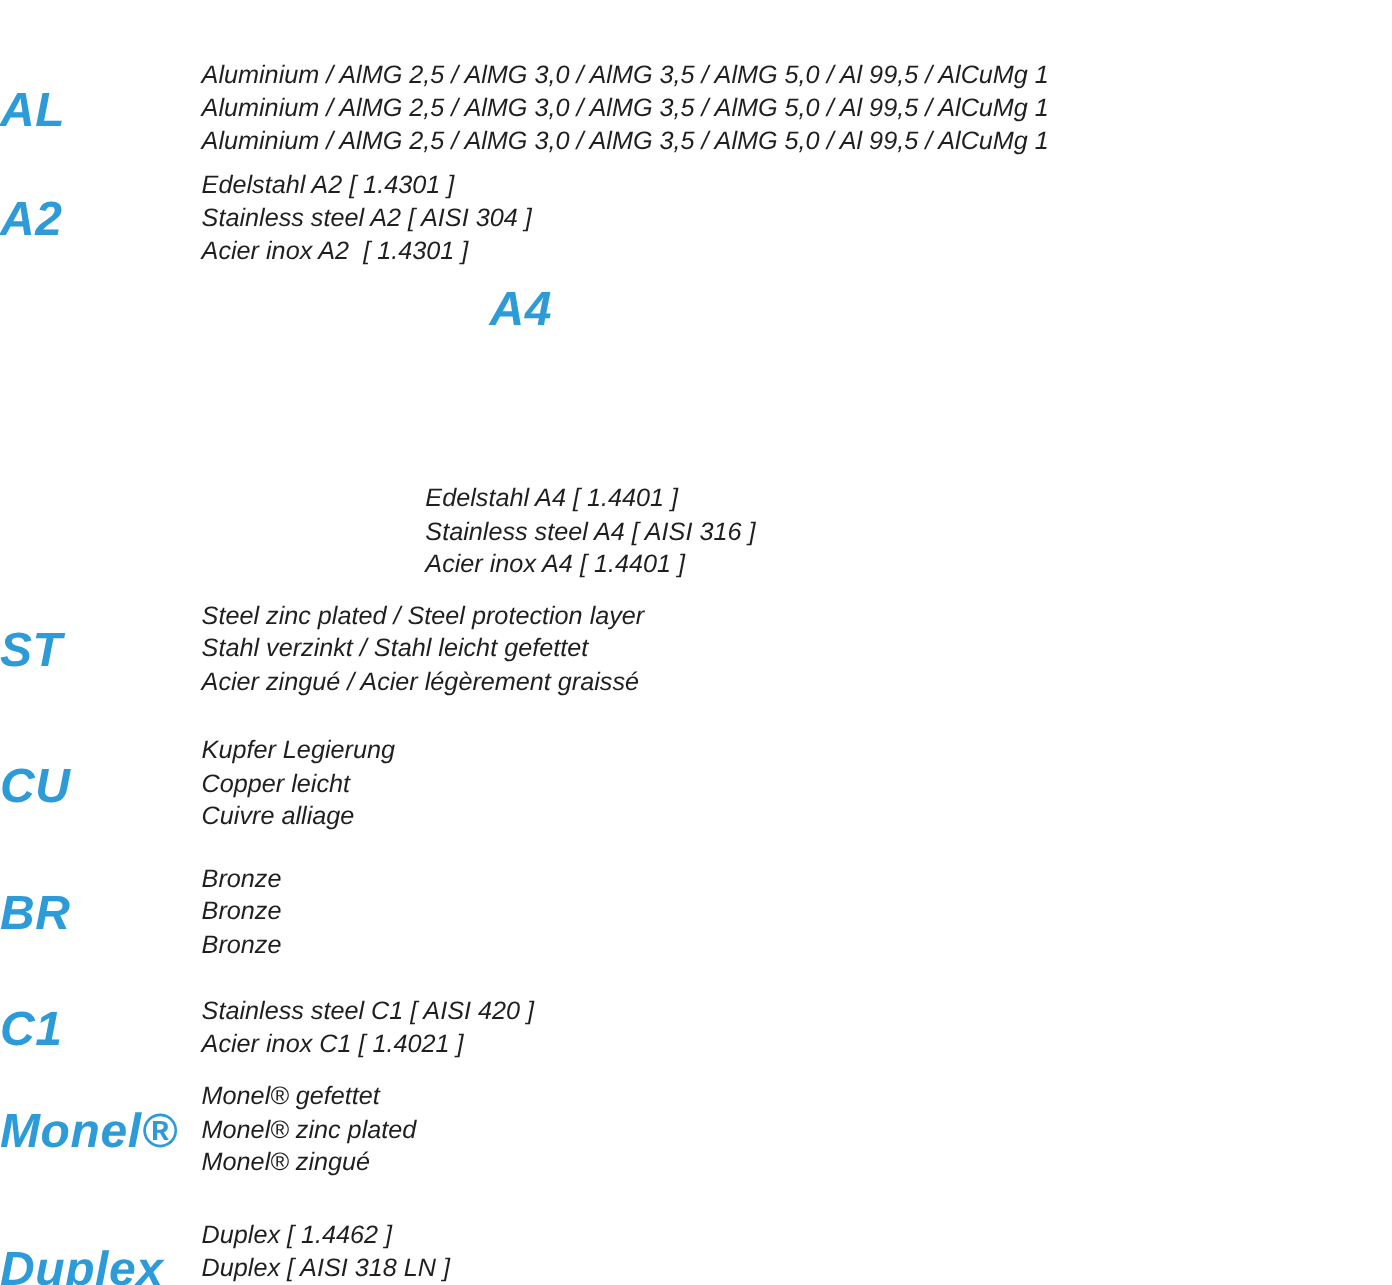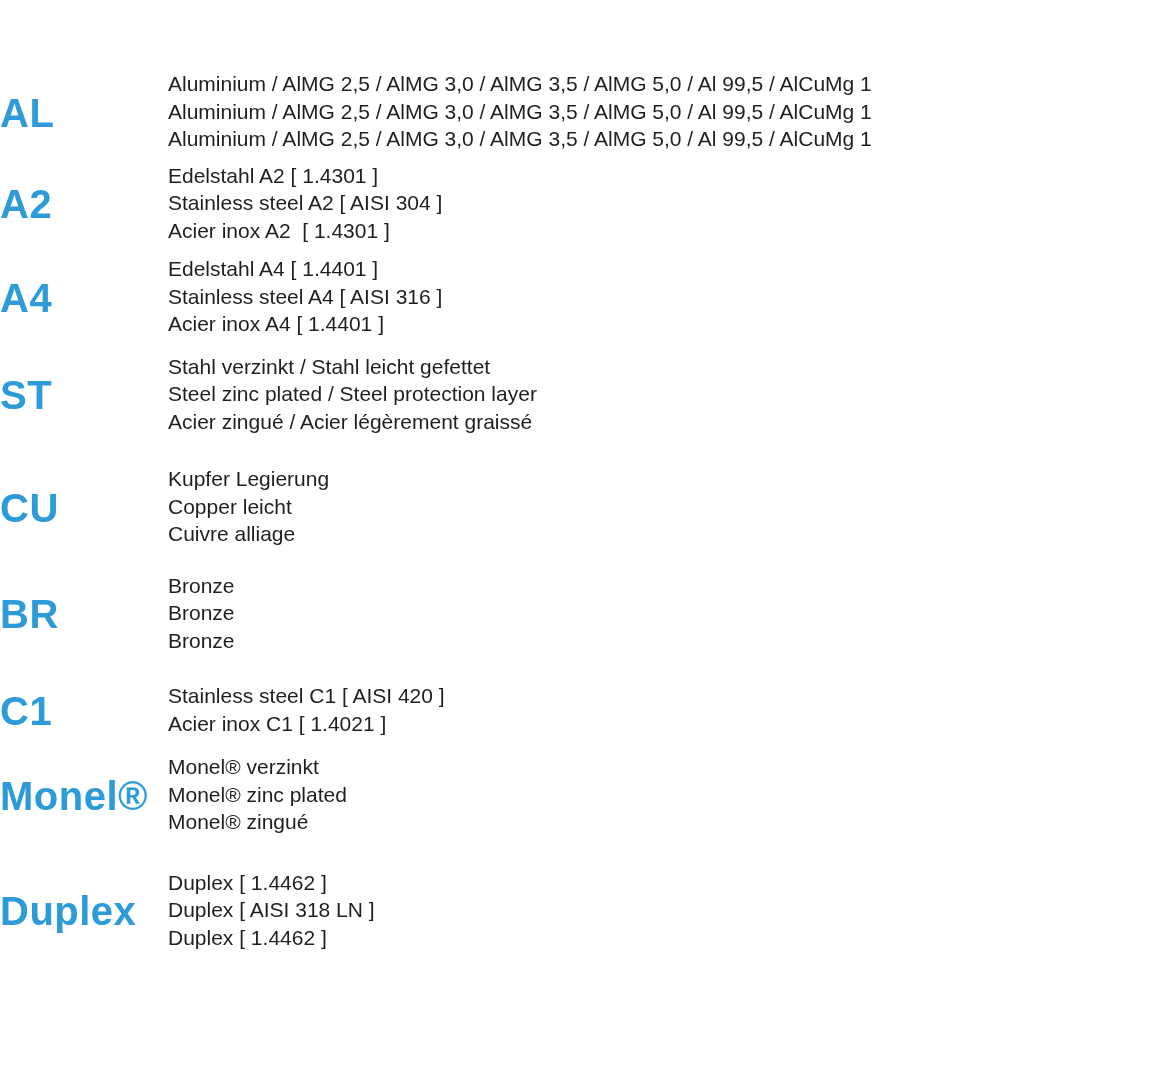--- a/index.html
+++ b/index.html
@@ -7,21 +7,22 @@
     background: #ffffff;
     font-family: "Liberation Sans", sans-serif;
     color: var(--text-color, #1f1f1f);
   }
   .page {
     position: relative;
     width: 984px;
     height: 1071px;
     background: #ffffff;
     overflow: hidden;
-    padding-top: 70px;
+    padding-top: 49px;
+    font-style: italic;
   }
   .row {
     display: flex;
     align-items: center;
   }
   .code {
     width: 168px;
     flex: 0 0 168px;
     font-size: 40px;
     font-weight: bold;
@@ -36,21 +37,21 @@
   }
   .line {
     font-size: 21px;
     line-height: 27.5px;
     white-space: pre;
     color: var(--text-color, #1f1f1f);
   }
   
   .row:nth-child(1) { margin-bottom: 9px; }
   .row:nth-child(2) { margin-bottom: 11px; align-items: center; }
-  .row:nth-child(3) { margin-bottom: 15px; }
+  .row:nth-child(3) { margin-bottom: 15px; flex-direction: column; }
   .row:nth-child(4) { margin-bottom: 30px; }
   .row:nth-child(5) { margin-bottom: 24px; }
   .row:nth-child(6) { margin-bottom: 28px; }
   .row:nth-child(7) { margin-bottom: 16px; }
   .row:nth-child(8) { margin-bottom: 33px; }
   .row:nth-child(9) { margin-bottom: 0; }
 </style>
 </head>
 <body>
 
@@ -79,22 +80,22 @@
     <div class="desc">
       <div class="line">Edelstahl A4 [ 1.4401 ]</div>
       <div class="line">Stainless steel A4 [ AISI 316 ]</div>
       <div class="line">Acier inox A4 [ 1.4401 ]</div>
     </div>
   </section>
 
   <section class="row">
     <div class="code">ST</div>
     <div class="desc">
+      <div class="line">Steel zinc plated / Steel protection layer</div>
       <div class="line">Stahl verzinkt / Stahl leicht gefettet</div>
-      <div class="line">Steel zinc plated / Steel protection layer</div>
       <div class="line">Acier zingué / Acier légèrement graissé</div>
     </div>
   </section>
 
   <section class="row">
     <div class="code">CU</div>
     <div class="desc">
       <div class="line">Kupfer Legierung</div>
       <div class="line">Copper leicht</div>
       <div class="line">Cuivre alliage</div>
@@ -114,21 +115,21 @@
     <div class="code">C1</div>
     <div class="desc">
       <div class="line">Stainless steel C1 [ AISI 420 ]</div>
       <div class="line">Acier inox C1 [ 1.4021 ]</div>
     </div>
   </section>
 
   <section class="row">
     <div class="code">Monel®</div>
     <div class="desc">
-      <div class="line">Monel® verzinkt</div>
+      <div class="line">Monel® gefettet</div>
       <div class="line">Monel® zinc plated</div>
       <div class="line">Monel® zingué</div>
     </div>
   </section>
 
   <section class="row">
     <div class="code">Duplex</div>
     <div class="desc">
       <div class="line">Duplex [ 1.4462 ]</div>
       <div class="line">Duplex [ AISI 318 LN ]</div>

